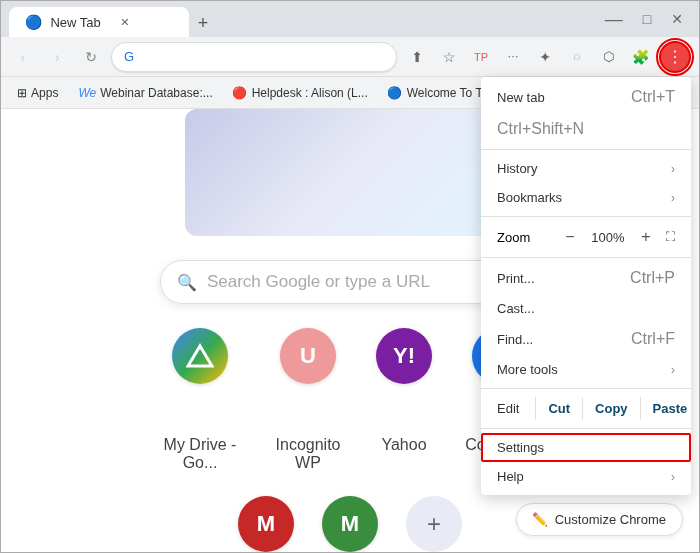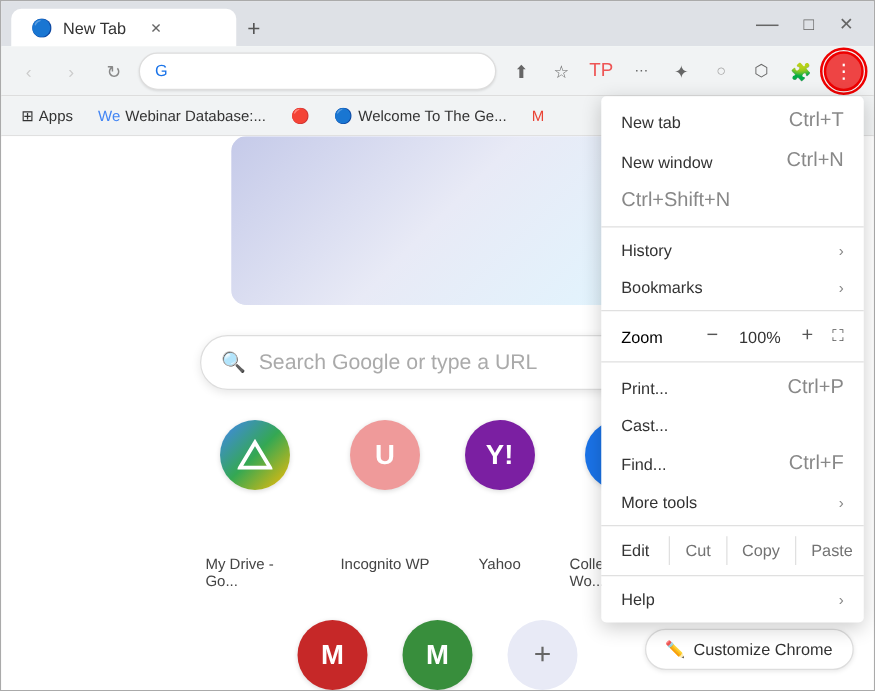--- a/index.html
+++ b/index.html
@@ -40,21 +40,21 @@
     
     .search-bar-wrap { display: flex; align-items: center; }
     .search-bar { width: 380px; height: 44px; border-radius: 22px; border: 1px solid #ddd; display: flex; align-items: center; padding: 0 16px; gap: 10px; box-shadow: 0 2px 8px rgba(0,0,0,0.1); }
     .search-icon-wrap { color: #aaa; font-size: 16px; }
     .search-placeholder { color: #aaa; font-size: 17px; }
 
     
     .shortcuts-row { display: flex; gap: 28px; align-items: flex-start; }
     .shortcut { display: flex; flex-direction: column; align-items: center; gap: 8px; cursor: pointer; }
     .shortcut-icon { width: 56px; height: 56px; border-radius: 50%; display: flex; align-items: center; justify-content: center; font-size: 22px; box-shadow: 0 1px 4px rgba(0,0,0,0.15); }
-    .shortcut-label { font-size: 12px; color: #444; max-width: 80px; margin-top: 44px; }
+    .shortcut-label { font-size: 16px; color: #444; text-align: center; max-width: 80px; margin-top: 44px; }
 
     
     .shortcuts-row2 { display: flex; gap: 28px; align-items: center; }
     .add-shortcut { width: 56px; height: 56px; border-radius: 50%; background: #e8eaf6; display: flex; align-items: center; justify-content: center; font-size: 24px; color: #666; cursor: pointer; }
 
     
     .customize-btn { position: absolute; bottom: 16px; right: 16px; background: #fff; border: 1px solid #ddd; border-radius: 20px; padding: 8px 16px; display: flex; align-items: center; gap: 6px; cursor: pointer; font-size: 13px; color: #333; box-shadow: 0 1px 4px rgba(0,0,0,0.1); }
 
     
     .dropdown-menu { position: absolute; top: 76px; right: 8px; width: 210px; background: #fff; border-radius: 4px; box-shadow: 0 4px 16px rgba(0,0,0,0.2); z-index: 100; padding: 4px 0; font-size: 13px; }
@@ -63,21 +63,21 @@
     .menu-item .arrow { color: #888; font-size: 12px; }
     .menu-divider { height: 1px; background: #e0e0e0; margin: 4px 0; }
     .zoom-row { display: flex; align-items: center; justify-content: space-between; padding: 4px 16px; }
     .zoom-controls { display: flex; align-items: center; gap: 8px; }
     .zoom-btn { width: 24px; height: 24px; display: flex; align-items: center; justify-content: center; border-radius: 50%; color: #555; cursor: pointer; font-size: 16px; }
     .zoom-percent { font-size: 13px; color: #333; min-width: 36px; text-align: center; }
     .zoom-expand { color: #555; cursor: pointer; }
     .edit-row { display: flex; align-items: flex-end; padding: 4px 0; }
     .edit-label { padding: 4px 16px; color: #333; flex: 1; }
     .edit-actions { display: flex; gap: 0; }
-    .edit-action { padding: 4px 12px; color: #737373; cursor: pointer; border-left: 1px solid #e0e0e0; }
+    .edit-action { padding: 4px 12px; color: #0c4a6e; cursor: pointer; border-left: 1px solid #e0e0e0; font-weight: bold; }
     .settings-item { background: transparent; }
     .settings-item.highlighted { outline: 2px solid #e00; outline-offset: -2px; border-radius: 2px; }
 
     
     .menu-btn-wrap { position: relative; }
     .menu-btn-highlight { position: absolute; inset: -3px; border-radius: 50%; border: 2px solid #e00; pointer-events: none; }
   </style>
 </head>
 <body>
 
@@ -105,44 +105,45 @@
     <div class="nav-btn disabled">‹</div>
     <div class="nav-btn disabled">›</div>
     <div class="nav-btn">↻</div>
     <div class="address-bar">
       <span style="color:#1a73e8;font-size:13px;">G</span>
       <span class="address-text"></span>
     </div>
     <div class="toolbar-icons">
       <div class="toolbar-icon">⬆</div>
       <div class="toolbar-icon">☆</div>
-      <div class="toolbar-icon" style="font-size:15px;color:#e55;">TP</div>
+      <div class="toolbar-icon" style="font-size:11px;color:#e55;">TP</div>
       <div class="toolbar-icon" style="font-size:11px;">⋯</div>
       <div class="toolbar-icon">✦</div>
       <div class="toolbar-icon" style="font-size:13px;color:#aaa;">○</div>
       <div class="toolbar-icon" style="font-size:13px;">⬡</div>
       <div class="toolbar-icon">🧩</div>
       <div class="menu-btn-wrap">
         <div class="menu-btn">⋮</div>
         <div class="menu-btn-highlight"></div>
       </div>
     </div>
   </div>
 
   <div class="bookmarks-bar">
     <div class="bookmark-item">
       <span>⊞</span>
       <span>Apps</span>
     </div>
     <div class="bookmark-item">
-      <span style="color:#4285f4;">We</span>
+      <span style="color:#4285f4;font-style:italic;">We</span>
       <span>Webinar Database:...</span>
     </div>
     <div class="bookmark-item">
       <span style="color:#ea4335;">🔴</span>
+      <span>Helpdesk : Alison (L...</span>
     </div>
     <div class="bookmark-item">
       <span>🔵</span>
       <span>Welcome To The Ge...</span>
     </div>
     <div class="bookmark-item">
       <span style="color:#ea4335;">M</span>
     </div>
   </div>
 
@@ -246,24 +247,20 @@
       <span>Customize Chrome</span>
     </div>
   </div>
 
   <div class="dropdown-menu">
     <div class="menu-item">
       <span>New tab</span>
       <span class="shortcut-key">Ctrl+T</span>
     </div>
     <div class="menu-item">
-      <span>New window</span>
-      <span class="shortcut-key">Ctrl+N</span>
-    </div>
-    <div class="menu-item">
       <span class="shortcut-key">Ctrl+Shift+N</span>
     </div>
     <div class="menu-divider"></div>
     <div class="menu-item">
       <span>History</span>
       <span class="arrow">›</span>
     </div>
     <div class="menu-item">
       <span>Bookmarks</span>
       <span class="arrow">›</span>
@@ -299,20 +296,23 @@
 
     <div class="edit-row">
       <span class="edit-label">Edit</span>
       <div class="edit-actions">
         <span class="edit-action">Cut</span>
         <span class="edit-action">Copy</span>
         <span class="edit-action">Paste</span>
       </div>
     </div>
     <div class="menu-divider"></div>
+    <div class="menu-item settings-item highlighted">
+      <span>Settings</span>
+    </div>
     <div class="menu-item">
       <span>Help</span>
       <span class="arrow">›</span>
     </div>
 
   </div>
 
 </div>
 
 </body></html>

